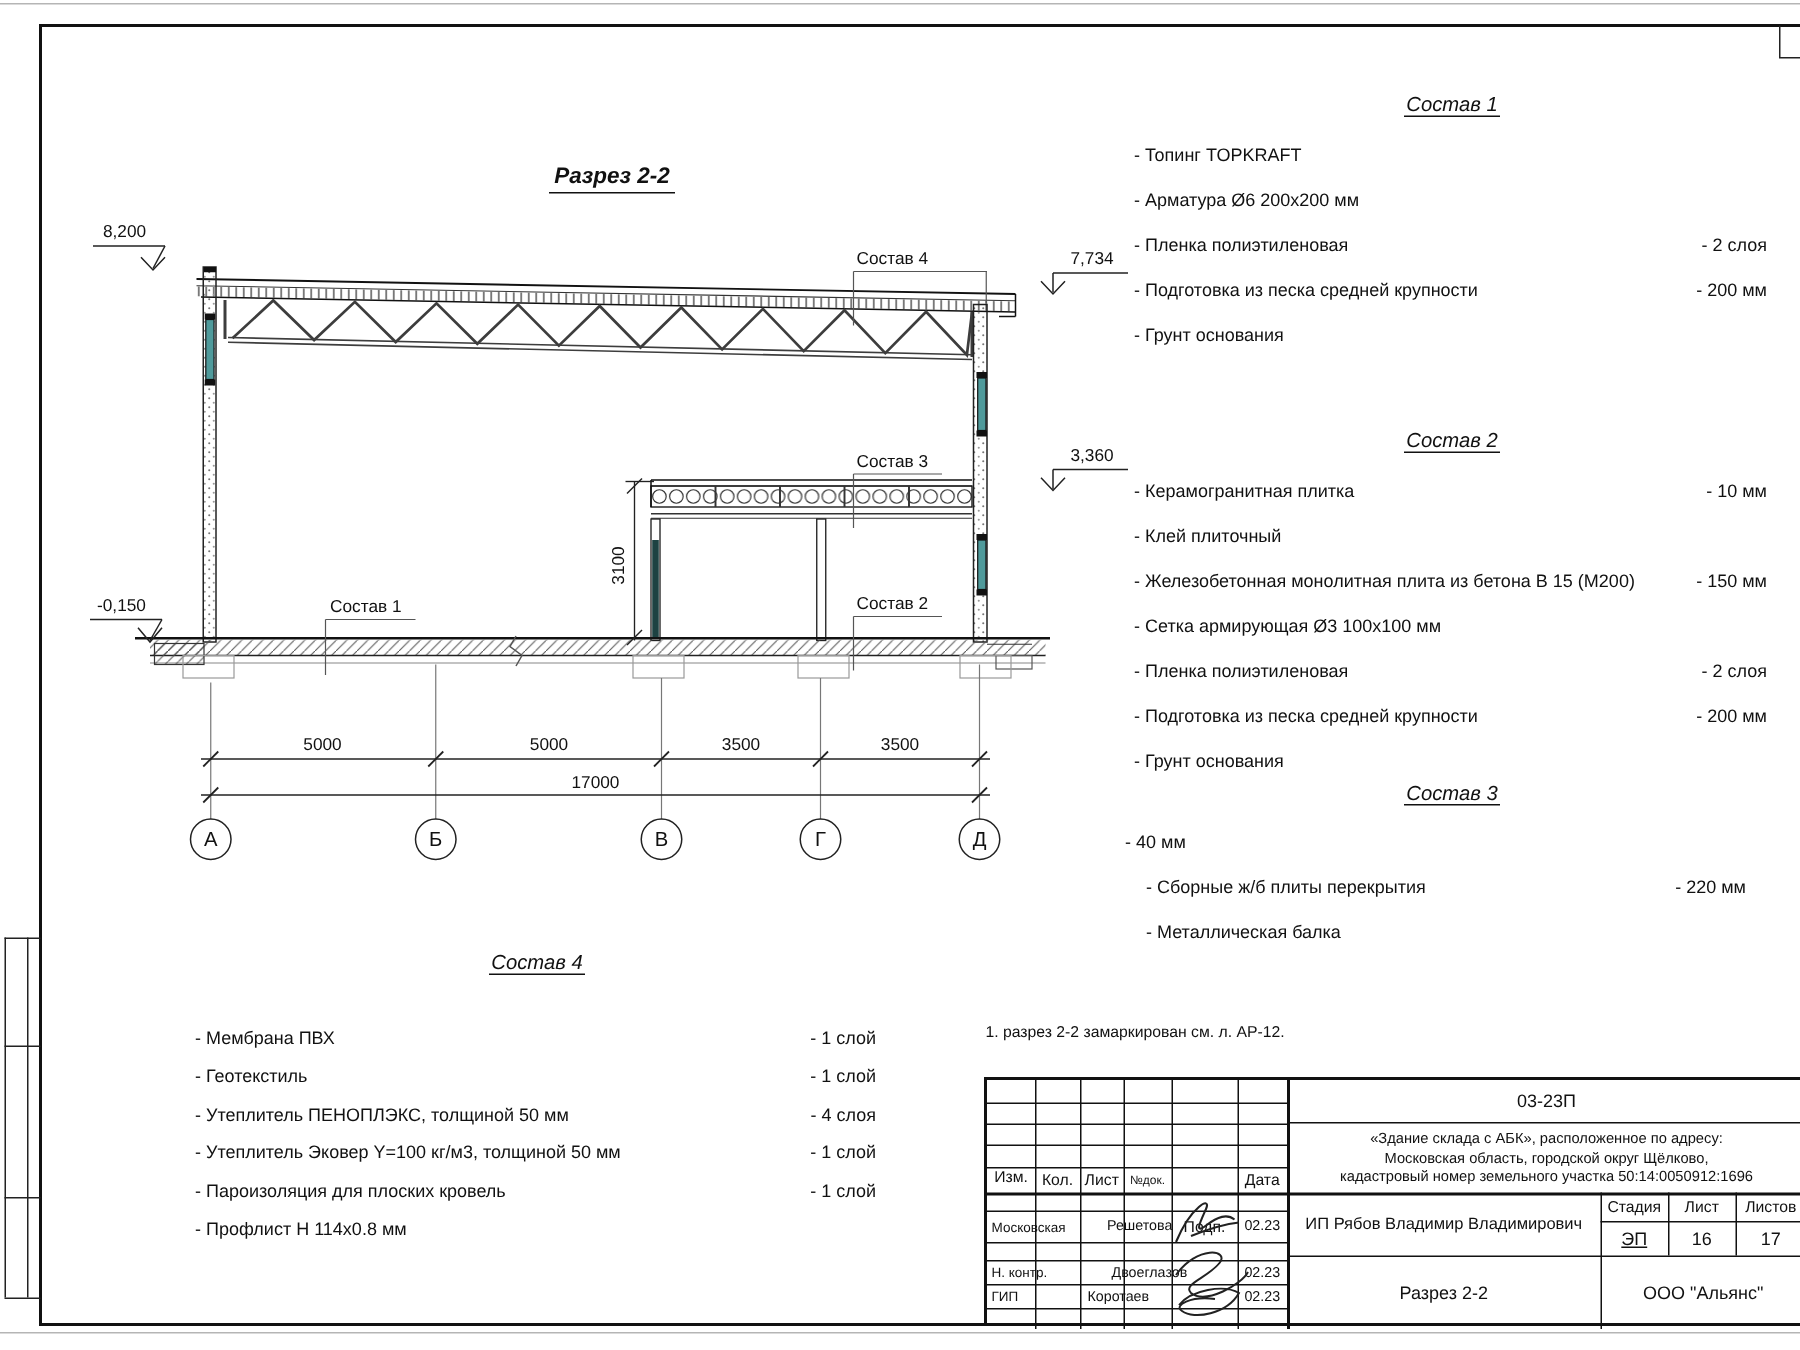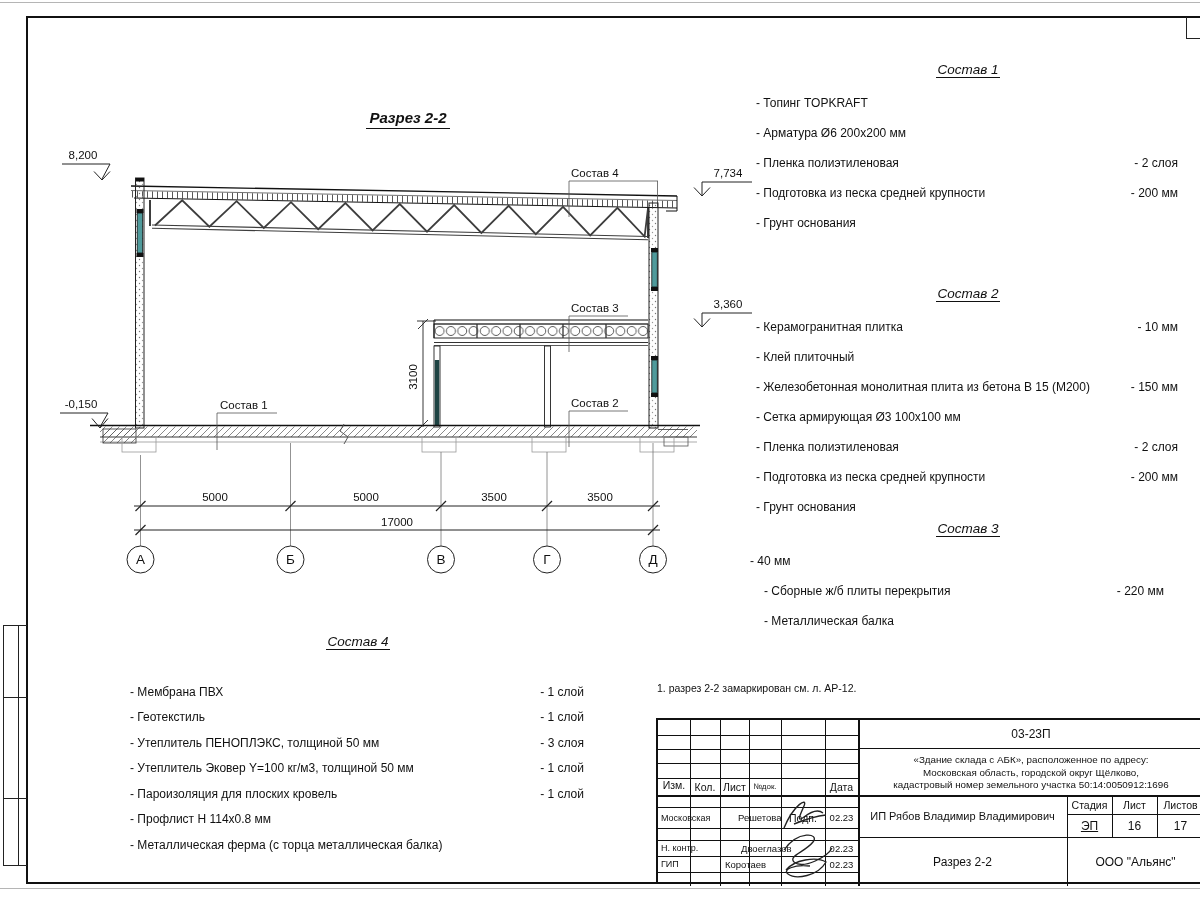--- a/index.html
+++ b/index.html
@@ -308,36 +308,32 @@
     <div class="row">
         <span class="nm">- Мембрана ПВХ</span>
         <span class="vl">- 1 слой</span>
       </div>
     <div class="row">
         <span class="nm">- Геотекстиль</span>
         <span class="vl">- 1 слой</span>
       </div>
     <div class="row">
         <span class="nm">- Утеплитель ПЕНОПЛЭКС, толщиной 50 мм</span>
-        <span class="vl">- 3 слоя</span>
+        <span class="vl">- 4 слоя</span>
       </div>
     <div class="row">
         <span class="nm">- Утеплитель Эковер Y=100 кг/м3, толщиной 50 мм</span>
         <span class="vl">- 1 слой</span>
       </div>
     <div class="row">
         <span class="nm">- Пароизоляция для плоских кровель</span>
         <span class="vl">- 1 слой</span>
       </div>
     <div class="row">
         <span class="nm">- Профлист Н 114x0.8 мм</span>
-        <span class="vl"></span>
-      </div>
-    <div class="row">
-        <span class="nm">- Металлическая ферма (с торца металлическая балка)</span>
         <span class="vl"></span>
       </div>
   </div>
 
   <div id="tb">
 
     <div class="vl" style="left:32px;top:0;height:166px;"></div>
     <div class="vl" style="left:62px;top:0;height:166px;"></div>
     <div class="vl" style="left:91px;top:0;height:166px;"></div>
     <div class="vl" style="left:123px;top:0;height:166px;"></div>

